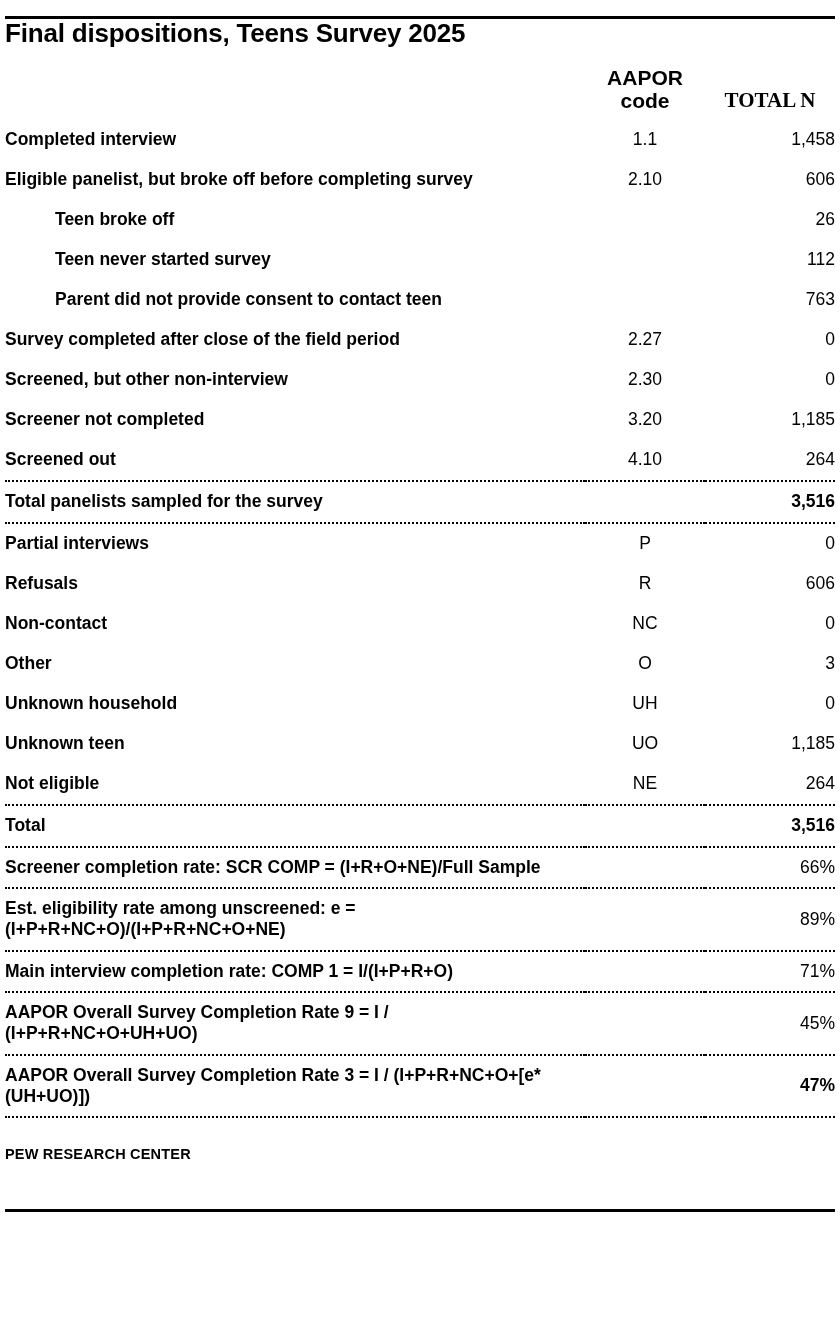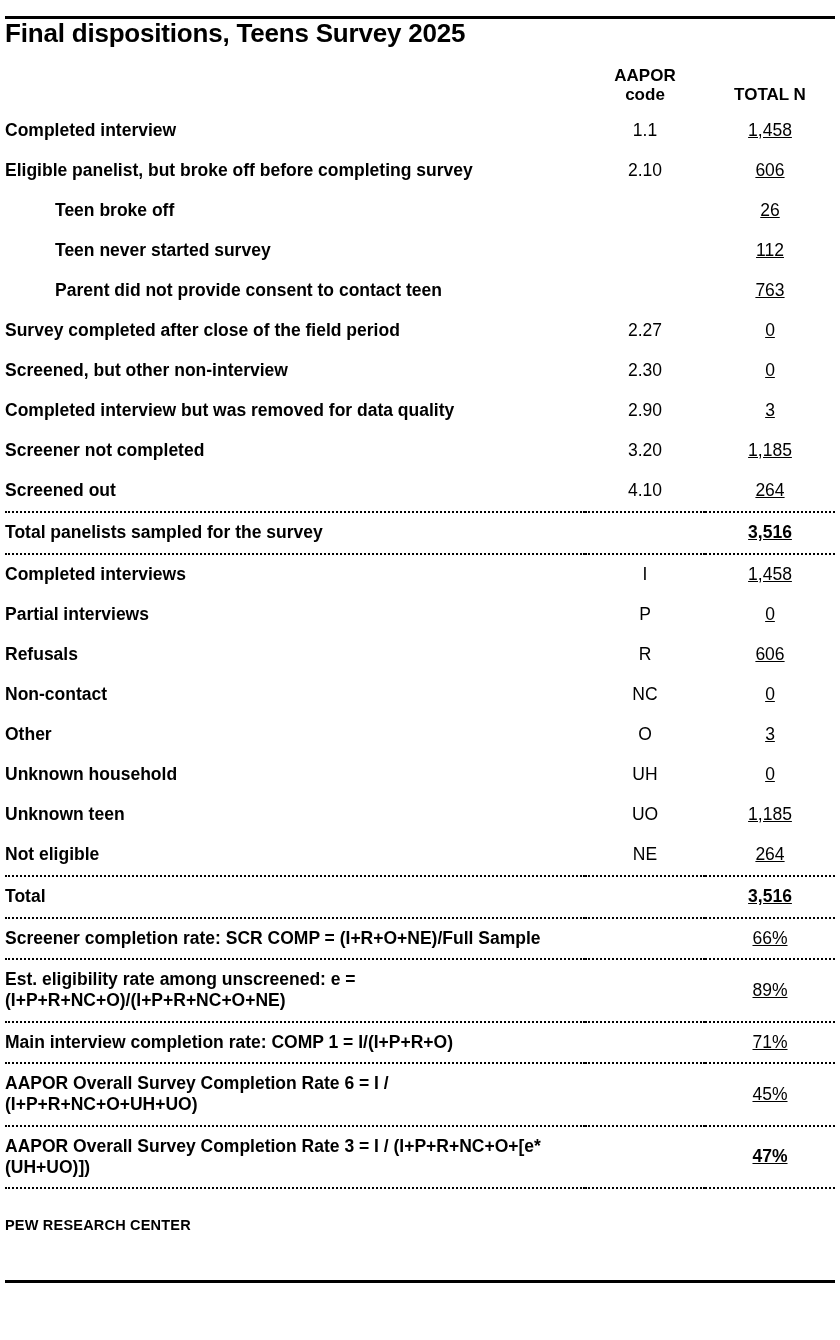--- a/index.html
+++ b/index.html
@@ -42,42 +42,42 @@
     width: 830px;
     border-collapse: collapse;
     margin-top: 18px;
     table-layout: fixed;
   }
   table.disp col.c-label { width: 580px; }
   table.disp col.c-code  { width: 120px; }
   table.disp col.c-total { width: 130px; }
 
   thead th {
-    font-size: 17px;
+    font-size: 21px;
     font-weight: bold;
     vertical-align: bottom;
     padding: 0 0 7px 0;
     line-height: 1.12;
     border: 0;
   }
   thead th.h-label { }
   thead th.h-code  { text-align: center; }
-  thead th.h-total { text-align: center; }
+  thead th.h-total { text-align: center; font-family: Liberation Serif, serif; }
 
   tbody td {
     font-size: 17.5px;
     font-weight: normal;
     line-height: 1.2;
     padding: 9.5px 0 9.5px 0;
     vertical-align: middle;
     border: 0;
   }
   td.label { text-align: left; padding-right: 8px; font-weight: bold; }
   td.code  { text-align: center; }
-  td.total { text-align: center; text-decoration: underline; }
+  td.total { text-align: right; }
 
   tr.indent td.label { padding-left: 50px; }
 
   tr.bold td { font-weight: bold; }
 
   
   tr.sep-top > td { border-top: 2px dotted #000; }
   tr.sep-bottom > td { border-bottom: 2px dotted #000; }
 
   tr.formula td {
@@ -150,45 +150,35 @@
           <td class="label">Survey completed after close of the field period</td>
           <td class="code">2.27</td>
           <td class="total">0</td>
         </tr>
         <tr>
           <td class="label">Screened, but other non-interview</td>
           <td class="code">2.30</td>
           <td class="total">0</td>
         </tr>
         <tr>
-          <td class="label">Completed interview but was removed for data quality</td>
-          <td class="code">2.90</td>
-          <td class="total">3</td>
-        </tr>
-        <tr>
           <td class="label">Screener not completed</td>
           <td class="code">3.20</td>
           <td class="total">1,185</td>
         </tr>
         <tr>
           <td class="label">Screened out</td>
           <td class="code">4.10</td>
           <td class="total">264</td>
         </tr>
         <tr class="bold sep-top sep-bottom">
           <td class="label">Total panelists sampled for the survey</td>
           <td class="code"></td>
           <td class="total">3,516</td>
         </tr>
         <tr>
-          <td class="label">Completed interviews</td>
-          <td class="code">I</td>
-          <td class="total">1,458</td>
-        </tr>
-        <tr>
           <td class="label">Partial interviews</td>
           <td class="code">P</td>
           <td class="total">0</td>
         </tr>
         <tr>
           <td class="label">Refusals</td>
           <td class="code">R</td>
           <td class="total">606</td>
         </tr>
         <tr>
@@ -230,21 +220,21 @@
           <td class="label">Est. eligibility rate among unscreened: e = (I+P+R+NC+O)/(I+P+R+NC+O+NE)</td>
           <td class="code"></td>
           <td class="total">89%</td>
         </tr>
         <tr class="formula sep-bottom">
           <td class="label">Main interview completion rate: COMP 1 = I/(I+P+R+O)</td>
           <td class="code"></td>
           <td class="total">71%</td>
         </tr>
         <tr class="formula sep-bottom">
-          <td class="label">AAPOR Overall Survey Completion Rate 6 = I / (I+P+R+NC+O+UH+UO)</td>
+          <td class="label">AAPOR Overall Survey Completion Rate 9 = I / (I+P+R+NC+O+UH+UO)</td>
           <td class="code"></td>
           <td class="total">45%</td>
         </tr>
         <tr class="bold formula sep-bottom">
           <td class="label">AAPOR Overall Survey Completion Rate 3 = I / (I+P+R+NC+O+[e*(UH+UO)])</td>
           <td class="code"></td>
           <td class="total">47%</td>
         </tr>
       </tbody>
   </table>

